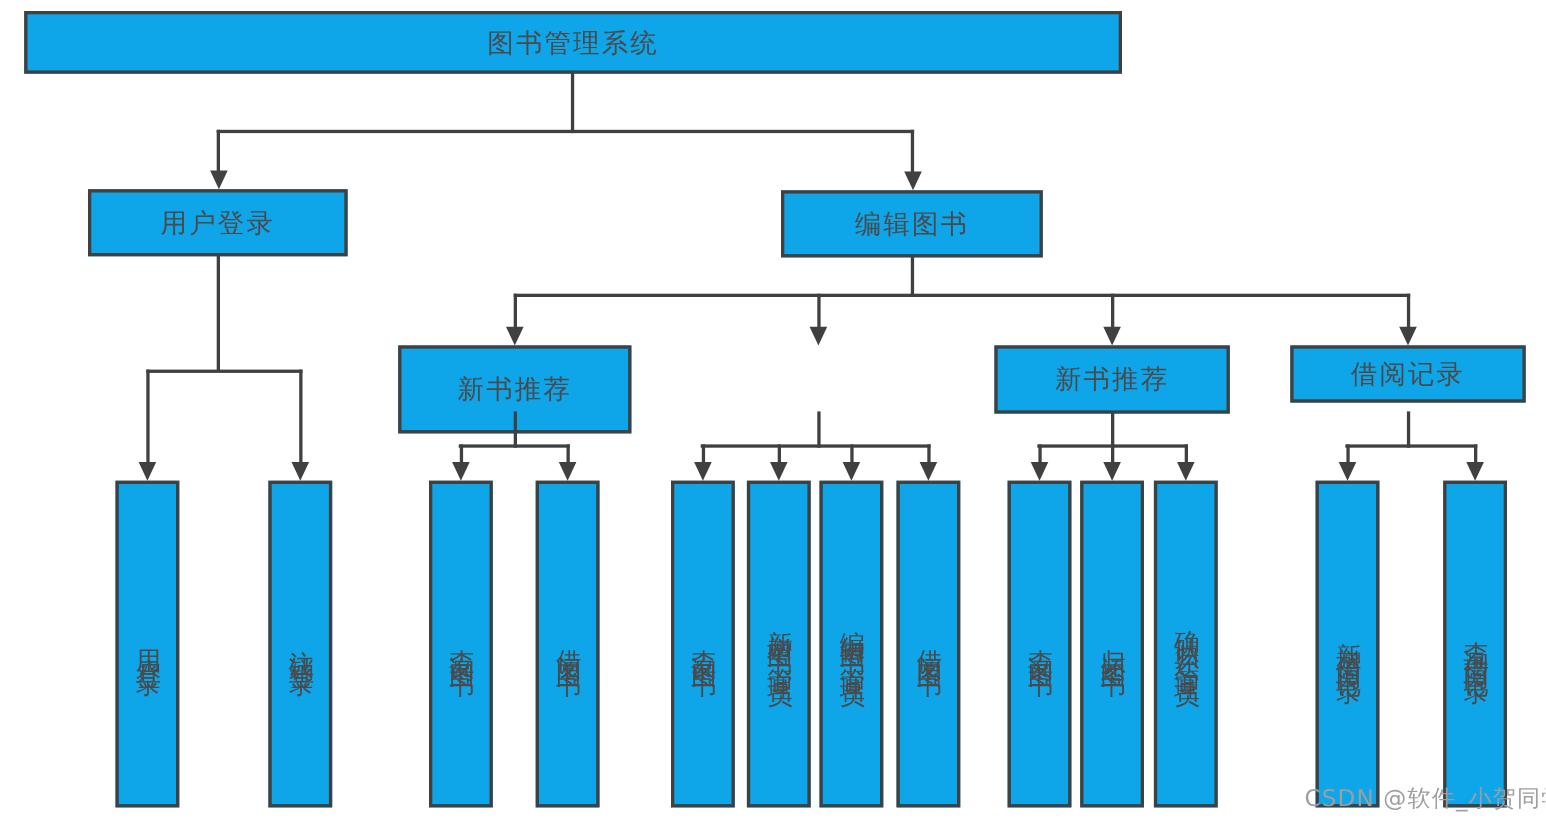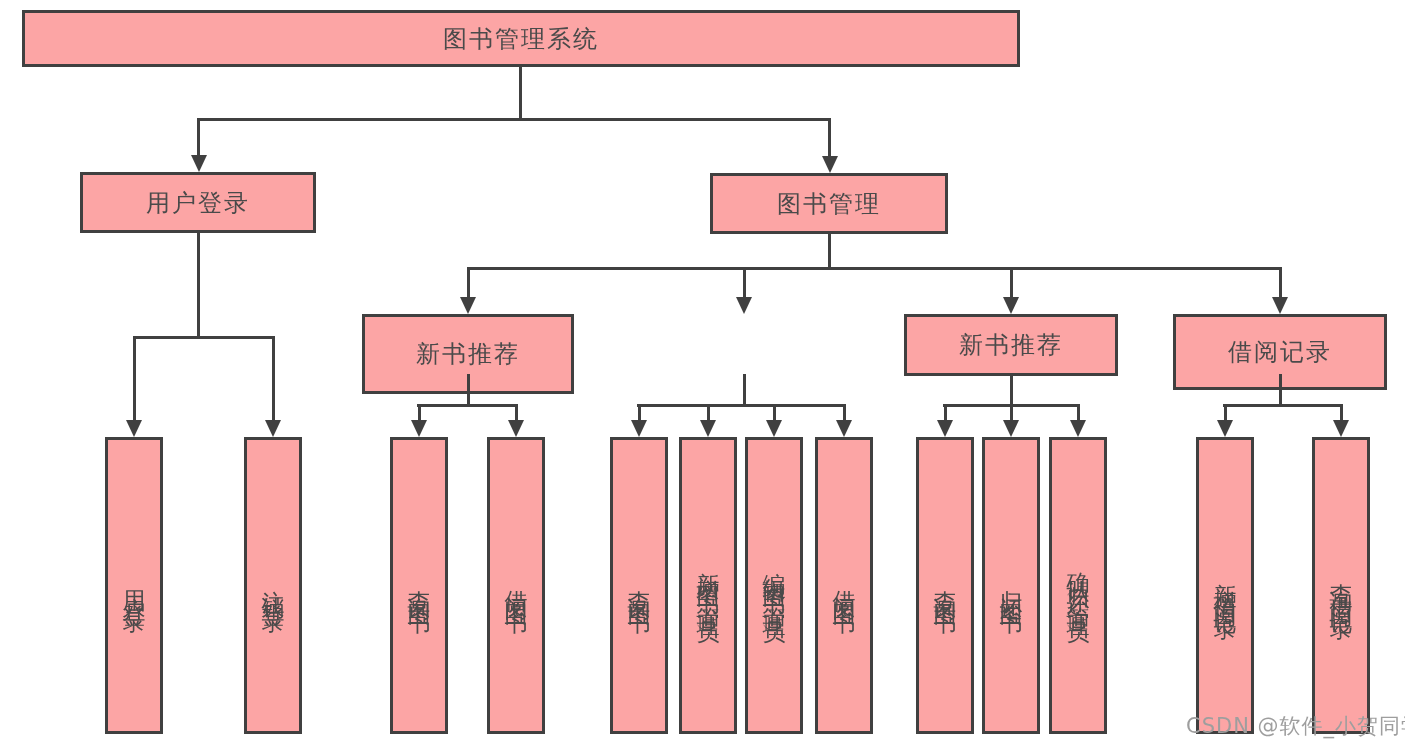--- a/index.html
+++ b/index.html
@@ -8,21 +8,21 @@
     width:1405px;height:747px;
     background:#ffffff;
     font-family:"DejaVu Sans","Liberation Sans",sans-serif;
     color:#454545;
     overflow:hidden;
   }
   .box{
     position:absolute;
     box-sizing:border-box;
     border:3px solid #404040;
-    background:#fca5a5;
+    background:#0ea5e9;
     display:flex;
     align-items:center;
     justify-content:center;
     text-align:center;
   }
   .hbox{font-size:24px;letter-spacing:2px;color:#4a4a4a;}
   .vbox{
     writing-mode:vertical-rl;
     text-orientation:mixed;
     font-size:23px;
@@ -50,28 +50,28 @@
 </style>
 </head>
 <body>
 
 <div id="canvas">
 
   <div class="box hbox" style="left:22px;top:10px;width:998px;height:57px;">图书管理系统</div>
 
   <div class="box hbox" style="left:80px;top:172px;width:236px;height:61px;">用户登录</div>
 
-  <div class="box hbox" style="left:710px;top:173px;width:238px;height:61px;">图书管理</div>
+  <div class="box hbox" style="left:710px;top:173px;width:238px;height:61px;">编辑图书</div>
 
   <div class="box hbox" style="left:362px;top:314px;width:212px;height:80px;">新书推荐</div>
 
 
   <div class="box hbox" style="left:904px;top:314px;width:214px;height:62px;">新书推荐</div>
 
-  <div class="box hbox" style="left:1173px;top:314px;width:214px;height:76px;">借阅记录</div>
+  <div class="box hbox" style="left:1173px;top:314px;width:214px;height:52px;">借阅记录</div>
 
   <div class="box vbox" style="left:105px;top:437px;width:58px;height:297px;">用户登录</div>
   <div class="box vbox" style="left:244px;top:437px;width:58px;height:297px;">注销登录</div>
 
   <div class="box vbox" style="left:390px;top:437px;width:58px;height:297px;">查询图书</div>
   <div class="box vbox" style="left:487px;top:437px;width:58px;height:297px;">借阅图书</div>
 
   <div class="box vbox" style="left:610px;top:437px;width:58px;height:297px;">查询图书</div>
   <div class="box vbox" style="left:679px;top:437px;width:58px;height:297px;">新增图书（管理员）</div>
   <div class="box vbox" style="left:745px;top:437px;width:58px;height:297px;">编辑图书（管理员）</div>

